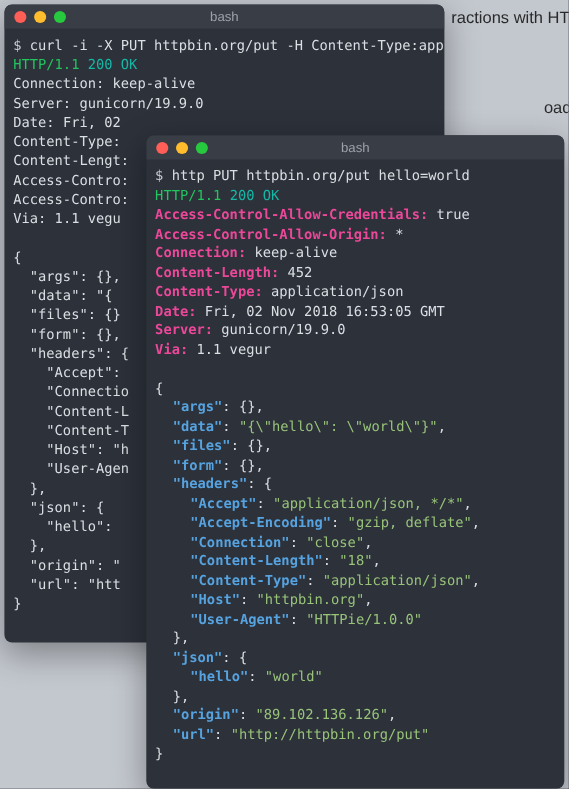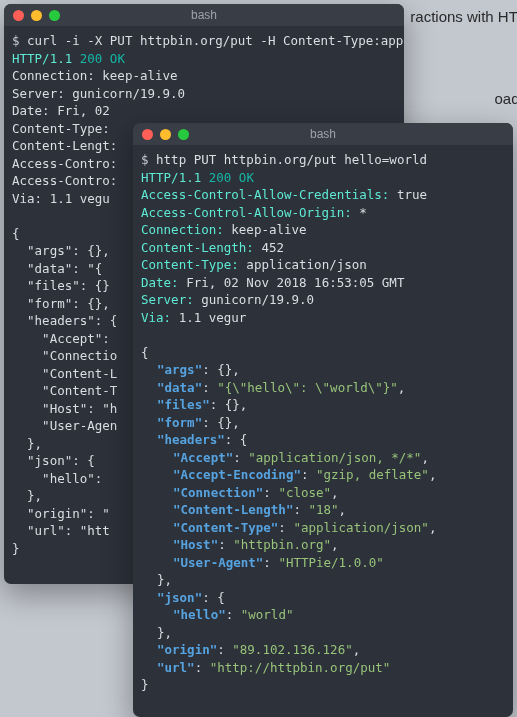--- a/index.html
+++ b/index.html
@@ -77,23 +77,23 @@
       font-size: 12px;
       font-family: -apple-system, Arial, sans-serif;
       pointer-events: none;
     }
     .content {
       padding: 6px 8px 8px 8px;
       white-space: pre;
     }
     .prompt { color: #c7cad0; }
     .cmd { color: #dbdee3; }
-    .kw-status { color: #5eead4; }
+    .kw-status { color: #22c55e; }
     .kw-ok { color: #14b8a6; }
-    .kw-hdr { color: #5eead4; }
+    .kw-hdr { color: #ec4899; font-weight: bold; }
     .kw-val { color: #dbdee3; }
     .json-key { color: #56a3e0; font-weight: bold; }
     .json-str { color: #98c379; }
     .json-brace { color: #dbdee3; }
     .indent1 { padding-left: 16px; display: block; }
     .indent2 { padding-left: 32px; display: block; }
     .line { display: block; }
   </style>
 </head>
 <body>

